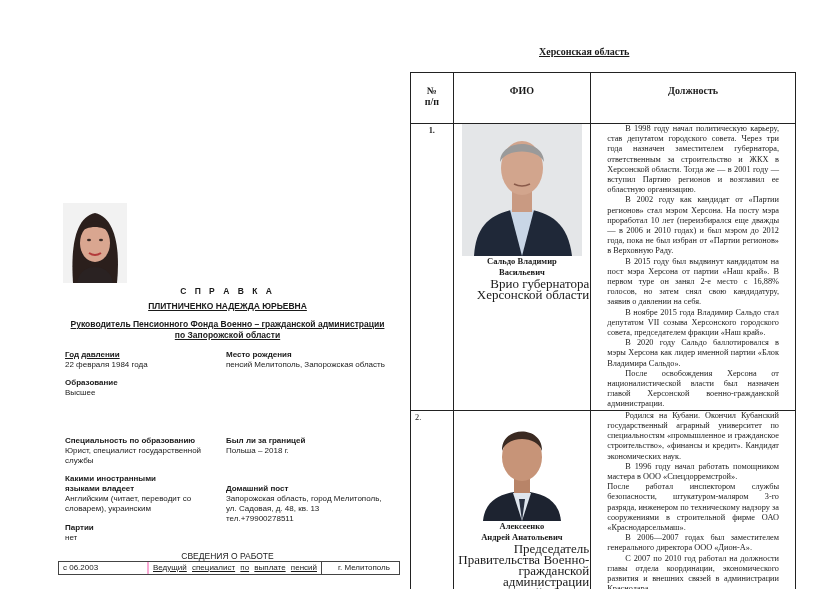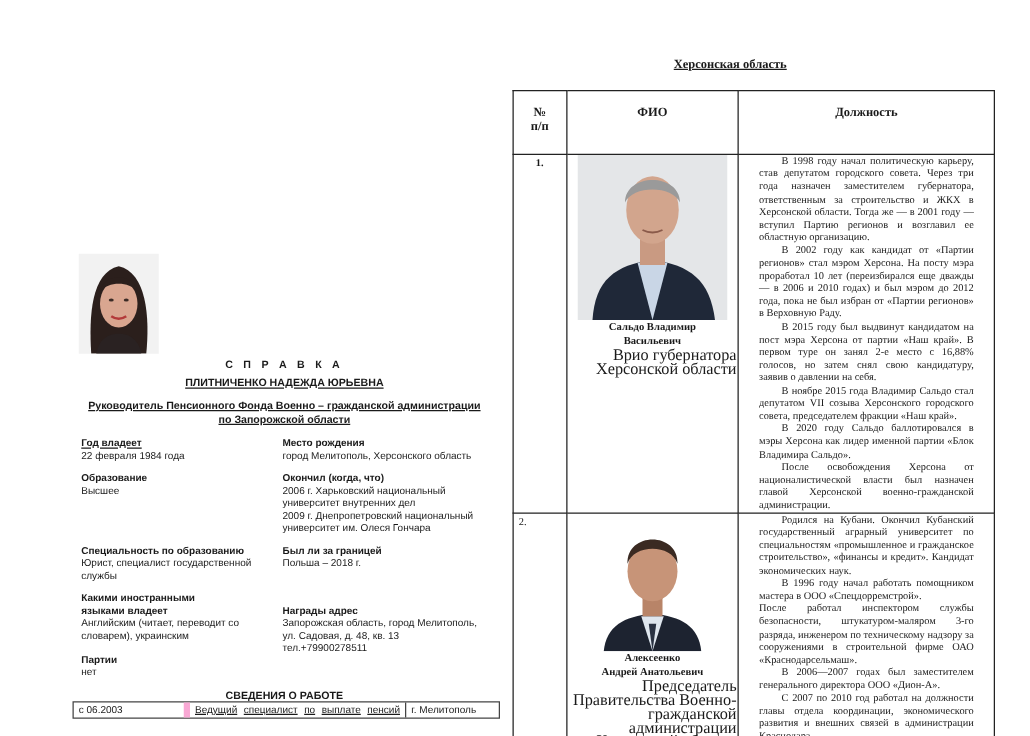--- a/index.html
+++ b/index.html
@@ -7,26 +7,26 @@
   
   .left{position:absolute;left:55px;top:0;width:345px;height:589px;}
   .photo-f{position:absolute;left:8px;top:203px;width:64px;height:80px;background:#f3f3f3;overflow:hidden;}
   .title{position:absolute;left:0;width:345px;text-align:center;font-weight:bold;font-size:8.5px;}
   .t1{top:286px;letter-spacing:3px;}
   .t2{top:301px;text-decoration:underline;}
   .t3{top:319px;text-decoration:underline;line-height:11px;}
   .fld{position:absolute;font-size:8px;line-height:10px;}
   .fld .lbl{font-weight:bold;}
   .fld .lbl.u{text-decoration:underline;}
-  .work-h{position:absolute;left:0;width:345px;top:551px;text-align:center;font-weight:bold;font-size:8.5px;}
+  .work-h{position:absolute;left:0;width:345px;top:551px;text-align:center;font-weight:normal;font-size:8.5px;}
   .work-row{position:absolute;left:3px;top:561px;width:340px;height:12px;border:1px solid #444;display:flex;font-size:8px;line-height:12px;}
   .work-row div{padding:0 4px;white-space:nowrap;}
-  .wc1{width:80px;border-right:5px solid #f9a8d4;}
+  .wc1{width:80px;border-right:2px solid #f9a8d4;}
   .wc2{width:164px;border-right:1px solid #444;display:flex;justify-content:space-between;text-decoration:underline;}
-  .wc3{flex:1;}
+  .wc3{flex:1;margin-left:12px;}
   
   .right{position:absolute;left:405px;top:0;width:410px;height:589px;font-family:"Liberation Serif",serif;}
   .region{position:absolute;left:134px;top:46px;font-weight:bold;font-size:10px;text-decoration:underline;}
   table.tbl{position:absolute;left:5px;top:72px;border-collapse:collapse;width:386px;}
   .tbl td,.tbl th{border:1px solid #222;vertical-align:top;font-size:8.3px;}
   .tbl th{font-weight:bold;font-size:10px;height:26px;padding:12px;}
   .c-num{width:23px;text-align:center;}
   .c-fio{width:123px;text-align:center;}
   .c-pos{width:238px;}
   .num{font-weight:bold;font-size:10px;padding-top:2px;}
@@ -55,55 +55,48 @@
     </svg>
   </div>
   <div class="title t1">С П Р А В К А</div>
   <div class="title t2">ПЛИТНИЧЕНКО НАДЕЖДА ЮРЬЕВНА</div>
   <div class="title t3">
     <div>Руководитель Пенсионного Фонда Военно – гражданской администрации</div>
     <div>по Запорожской области</div>
   </div>
 
   <div class="fld" style="left:10px;top:350px;">
-    <div class="lbl u">Год  владеет</div>
+    <div class="lbl u">Год  давлении</div>
     <div>22 февраля 1984 года</div>
   </div>
   <div class="fld" style="left:171px;top:350px;">
     <div class="lbl">Место рождения</div>
-    <div>город Мелитополь, Херсонского область</div>
+    <div>пенсий Мелитополь, Запорожская область</div>
   </div>
   <div class="fld" style="left:10px;top:378px;">
     <div class="lbl">Образование</div>
     <div>Высшее</div>
-  </div>
-  <div class="fld" style="left:171px;top:378px;">
-    <div class="lbl">Окончил (когда, что)</div>
-    <div>2006 г. Харьковский национальный</div>
-    <div>университет внутренних дел</div>
-    <div>2009 г. Днепропетровский национальный</div>
-    <div>университет им. Олеся Гончара</div>
   </div>
   <div class="fld" style="left:10px;top:436px;">
     <div class="lbl">Специальность по образованию</div>
     <div>Юрист, специалист государственной</div>
     <div>службы</div>
   </div>
   <div class="fld" style="left:171px;top:436px;">
     <div class="lbl">Был ли за границей</div>
     <div>Польша – 2018 г.</div>
   </div>
   <div class="fld" style="left:10px;top:474px;">
     <div class="lbl">Какими иностранными</div>
     <div class="lbl">языками владеет</div>
     <div>Английским (читает, переводит со</div>
     <div>словарем), украинским</div>
   </div>
   <div class="fld" style="left:171px;top:484px;">
-    <div class="lbl">Награды адрес</div>
+    <div class="lbl">Домашний пост</div>
     <div>Запорожская область, город Мелитополь,</div>
     <div>ул. Садовая, д. 48, кв. 13</div>
     <div>тел.+79900278511</div>
   </div>
   <div class="fld" style="left:10px;top:523px;">
     <div class="lbl">Партии</div>
     <div>нет</div>
   </div>
 
   <div class="work-h">СВЕДЕНИЯ О РАБОТЕ</div>

